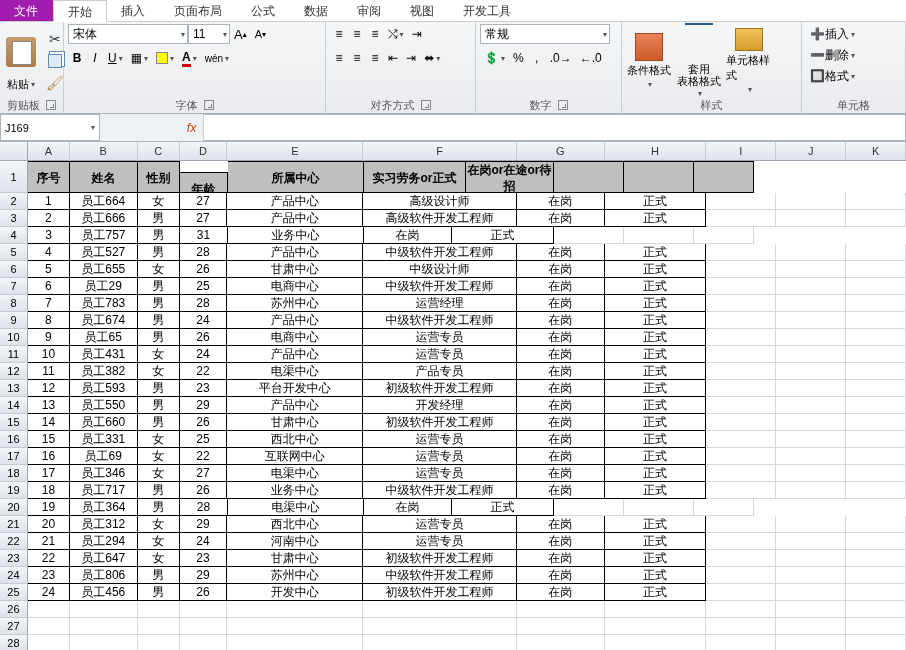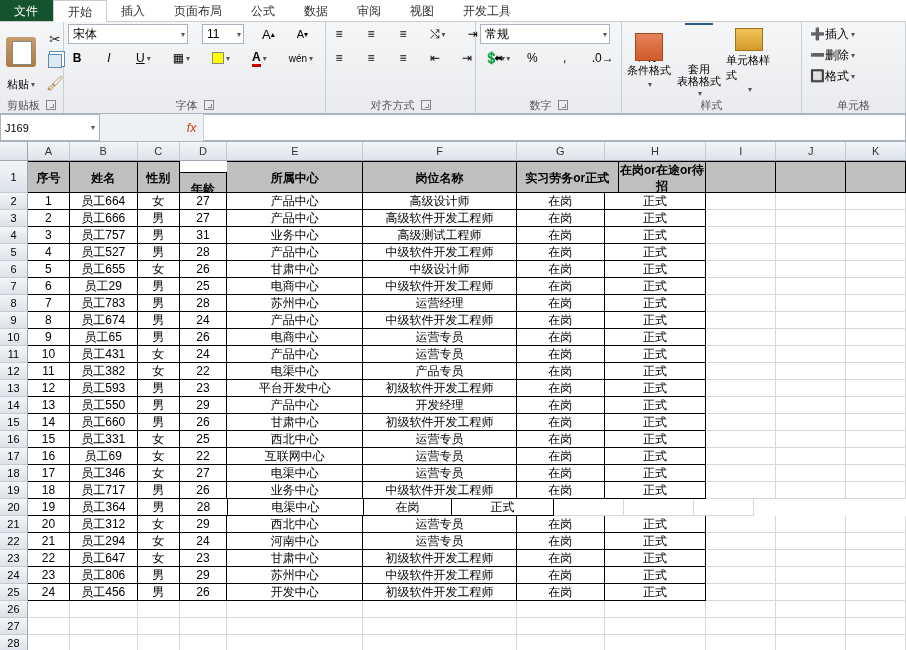--- a/index.html
+++ b/index.html
@@ -1,33 +1,33 @@
 <!DOCTYPE html>
 <html><head>
 <meta charset="utf-8">
 <style>
 * { box-sizing: border-box; margin: 0; padding: 0; font-family: "Microsoft YaHei", SimSun, sans-serif; }
 body { background: #fff; font-size: 12px; overflow: hidden; width: 906px; height: 650px; position: relative; }
 
 
 .tabs { display: flex; background: #fff; border-bottom: 1px solid #ccc; height: 22px; align-items: stretch; }
 .tab { padding: 3px 14px; font-size: 12px; cursor: pointer; color: #333; border-right: 1px solid transparent; }
-.tab.file { background: #14532d; color: #fff; }
+.tab.file { background: #a21caf; color: #fff; }
 .tab.active { background: #fff; border: 1px solid #ccc; border-bottom: 1px solid #fff; margin-bottom: -1px; }
 
 
 .ribbon { display: flex; background: linear-gradient(#f5f6f7,#e9ebee); border-bottom: 1px solid #a9b4c0; height: 92px; }
 .group { border-right: 1px solid #c7ced6; display: flex; flex-direction: column; padding: 2px 4px 0 4px; }
 .group-body { flex: 1; display: flex; align-items: center; gap: 4px; }
 .group-label { text-align: center; font-size: 11px; color: #555; height: 16px; display: flex; justify-content: center; align-items: center; gap: 6px; }
 .launcher { width: 10px; height: 10px; border: 1px solid #888; position: relative; }
 .launcher::after { content: ""; position: absolute; right: 1px; bottom: 1px; width: 3px; height: 3px; border-right: 1px solid #888; border-bottom: 1px solid #888; }
 
 .vstack { display: flex; flex-direction: column; gap: 2px; }
-.hstack { display: flex; align-items: center; gap: 14px; text-align: center; }
+.hstack { display: flex; align-items: center; gap: 0; text-align: center; }
 .btn { border: 1px solid transparent; padding: 1px 3px; cursor: pointer; display: inline-flex; align-items: center; justify-content: center; min-width: 18px; height: 20px; }
 .bigbtn { display: flex; flex-direction: column; align-items: center; justify-content: center; width: 46px; height: 66px; cursor: pointer; font-size: 11px; gap: 2px; }
 .combo { border: 1px solid #aab3bd; background: #fff; height: 20px; display: flex; align-items: center; padding: 0 2px 0 4px; }
 .combo .arrow { margin-left: auto; font-size: 8px; color: #555; }
 .ico-paste { width: 30px; height: 30px; background: linear-gradient(#c69c6d,#a97b48); border-radius: 3px; position: relative; }
 .ico-paste::after { content:""; position:absolute; left:6px; top:4px; width:18px; height:22px; background:#fff; border:1px solid #888;}
 .ico-cut { color:#333; font-size:14px;}
 .ico-copy { width:14px;height:14px;border:1px solid #5b8ab5;background:#dce9f5;box-shadow:2px -2px 0 #fff,2px -2px 0 1px #5b8ab5;}
 .ico-brush { color:#b58a3f;font-size:14px;}
 .ico-cfmt,.ico-tfmt,.ico-cellfmt{width:28px;height:28px;background:linear-gradient(#e8825a,#d05a2a);border:1px solid #a04820;}
@@ -259,21 +259,20 @@
       <div class="colhdr colK">K</div>
     </div>
   <div class="rows" id="rows">
       <div class="row hdr" style="height: 32px;">
         <div class="rowhdr" style="line-height: 32px;">1</div>
         <div class="cell colA b" style="line-height: 32px; white-space: normal;">序号</div>
         <div class="cell colB b" style="line-height: 32px; white-space: normal;">姓名</div>
         <div class="cell colC b" style="line-height: 32px; white-space: normal;">性别</div>
         <div class="cell colD b" style="line-height: 32px; white-space: normal; margin-top: 11px;">年龄</div>
         <div class="cell colE b" style="line-height: 32px; white-space: normal;">所属中心</div>
-        <div class="cell colF b" style="line-height: 32px; white-space: normal;">岗位名称</div>
         <div class="cell colH b" style="line-height: 32px; white-space: normal;">实习劳务or正式</div>
         <div class="cell colG b" style="line-height: 16px; white-space: normal;">在岗or在途or待招</div>
         <div class="cell colI" style="line-height: 32px; white-space: normal;"></div>
         <div class="cell colJ" style="line-height: 32px; white-space: normal;"></div>
         <div class="cell colK" style="line-height: 32px; white-space: normal;"></div>
       </div>
       <div class="row data">
         <div class="rowhdr">2</div>
         <div class="cell colA b">1</div>
         <div class="cell colB b">员工664</div>
@@ -301,21 +300,20 @@
         <div class="cell colJ"></div>
         <div class="cell colK"></div>
       </div>
       <div class="row data">
         <div class="rowhdr">4</div>
         <div class="cell colA b">3</div>
         <div class="cell colB b">员工757</div>
         <div class="cell colC b">男</div>
         <div class="cell colD b">31</div>
         <div class="cell colE b">业务中心</div>
-        <div class="cell colF b">高级测试工程师</div>
         <div class="cell colG b">在岗</div>
         <div class="cell colH b">正式</div>
         <div class="cell colI"></div>
         <div class="cell colJ"></div>
         <div class="cell colK"></div>
       </div>
       <div class="row data">
         <div class="rowhdr">5</div>
         <div class="cell colA b">4</div>
         <div class="cell colB b">员工527</div>

